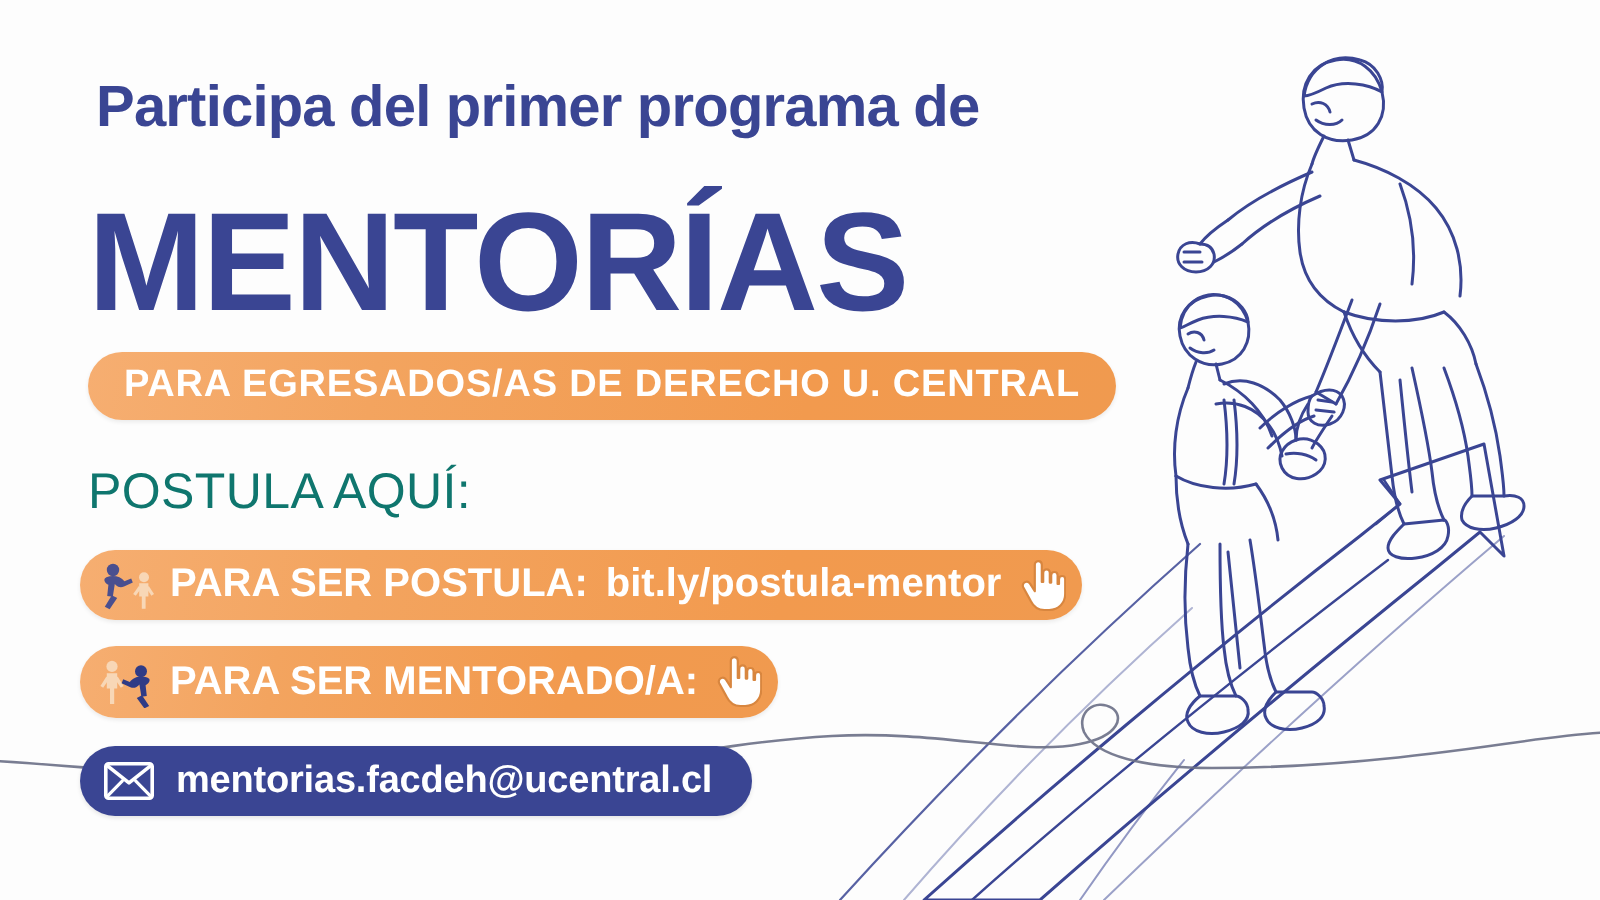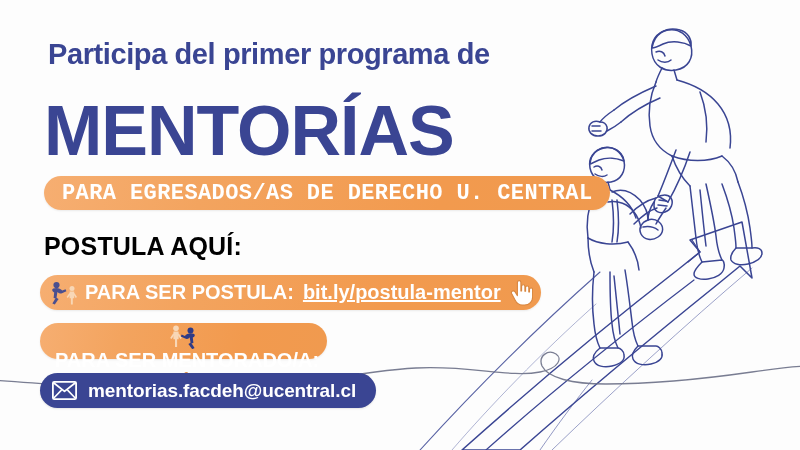--- a/index.html
+++ b/index.html
@@ -72,64 +72,62 @@
     background:#3a4593;
     color:#ffffff;
     box-shadow:0 1px 2px rgba(0,0,0,0.10);
   }
 
   
   #subtitle-banner{
     left:44px; top:176px;
     height:34px;
     padding:0 18px 0 18px;
-    font-size:22px;
+    font-size:19px;
     font-weight:bold;
     letter-spacing:0.4px;
-    font-family:Liberation Mono, monospace;
   }
 
   
   .postula{
     position:absolute;
     left:44px; top:232px;
     font-size:25px;
-    font-weight:bold;
+    font-weight:normal;
     letter-spacing:0.2px;
-    color:#000000;
+    color:#0f766e;
     white-space:nowrap;
   }
 
   
   #pill-mentor{
     left:40px; top:275px;
     height:35px;
     padding:0 8px 0 9px;
     font-size:20px;
     font-weight:bold;
   }
   #pill-mentorado{
     left:40px; top:323px;
     height:36px;
     padding:0 8px 0 9px;
     font-size:20px;
     font-weight:bold;
-    flex-direction:column;
   }
   #pill-email{
     left:40px; top:373px;
     height:35px;
     padding:0 20px 0 12px;
     font-size:19px;
     font-weight:bold;
     letter-spacing:-0.1px;
   }
 
   .pill-label{ margin-left:6px; }
-  .pill-url{ margin-left:9px;text-decoration:underline; }
+  .pill-url{ margin-left:9px; }
 
   .people-icon{
     width:30px;height:26px;
     flex:0 0 auto;
     display:block;
   }
   .hand-icon{
     width:25px;height:26px;
     flex:0 0 auto;
     display:block;

